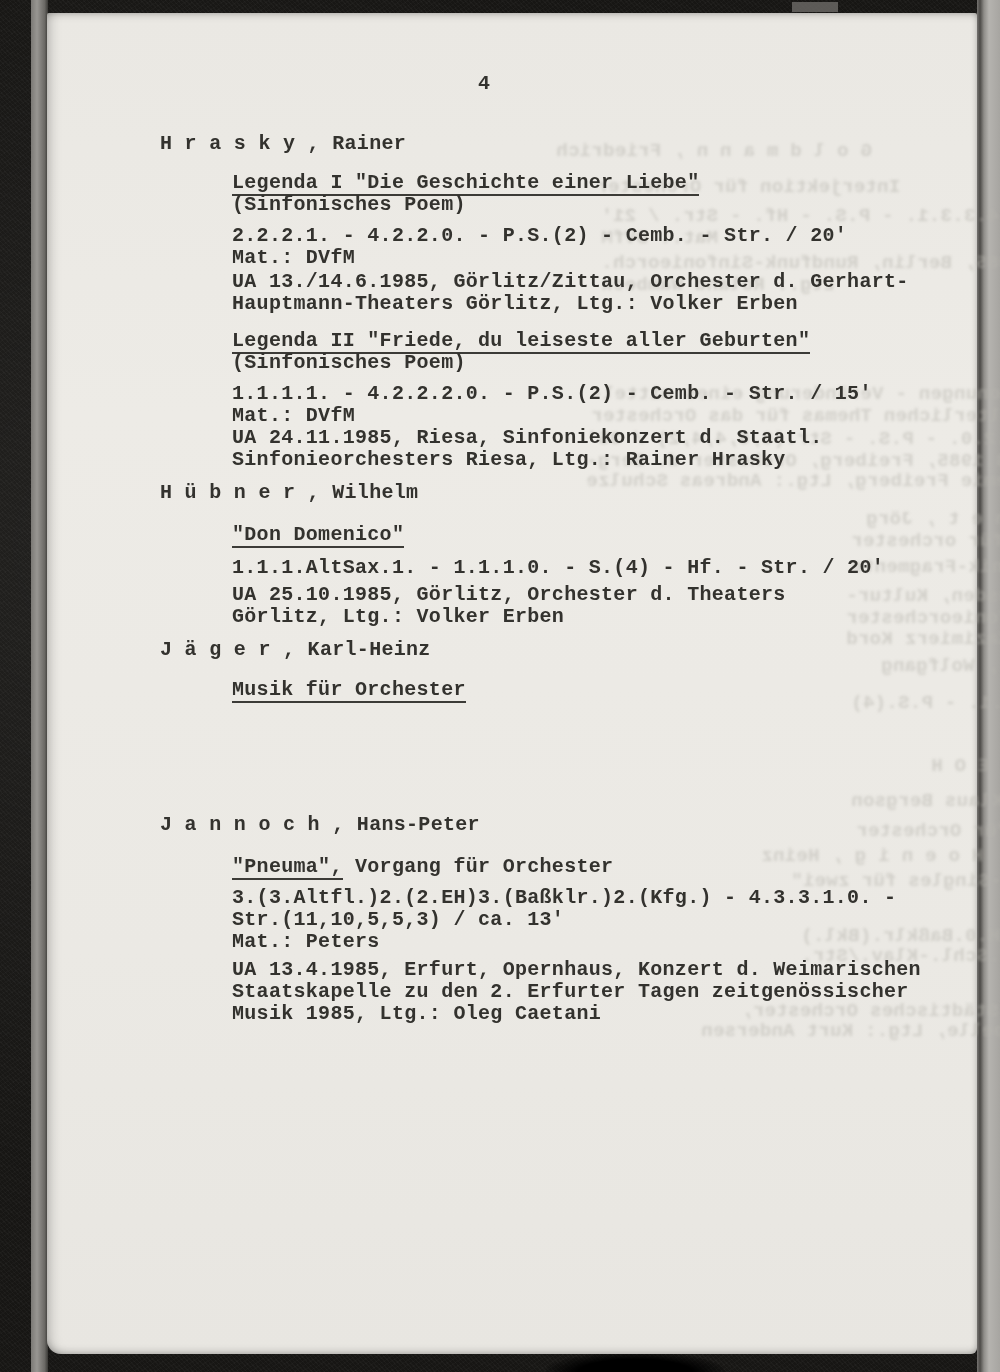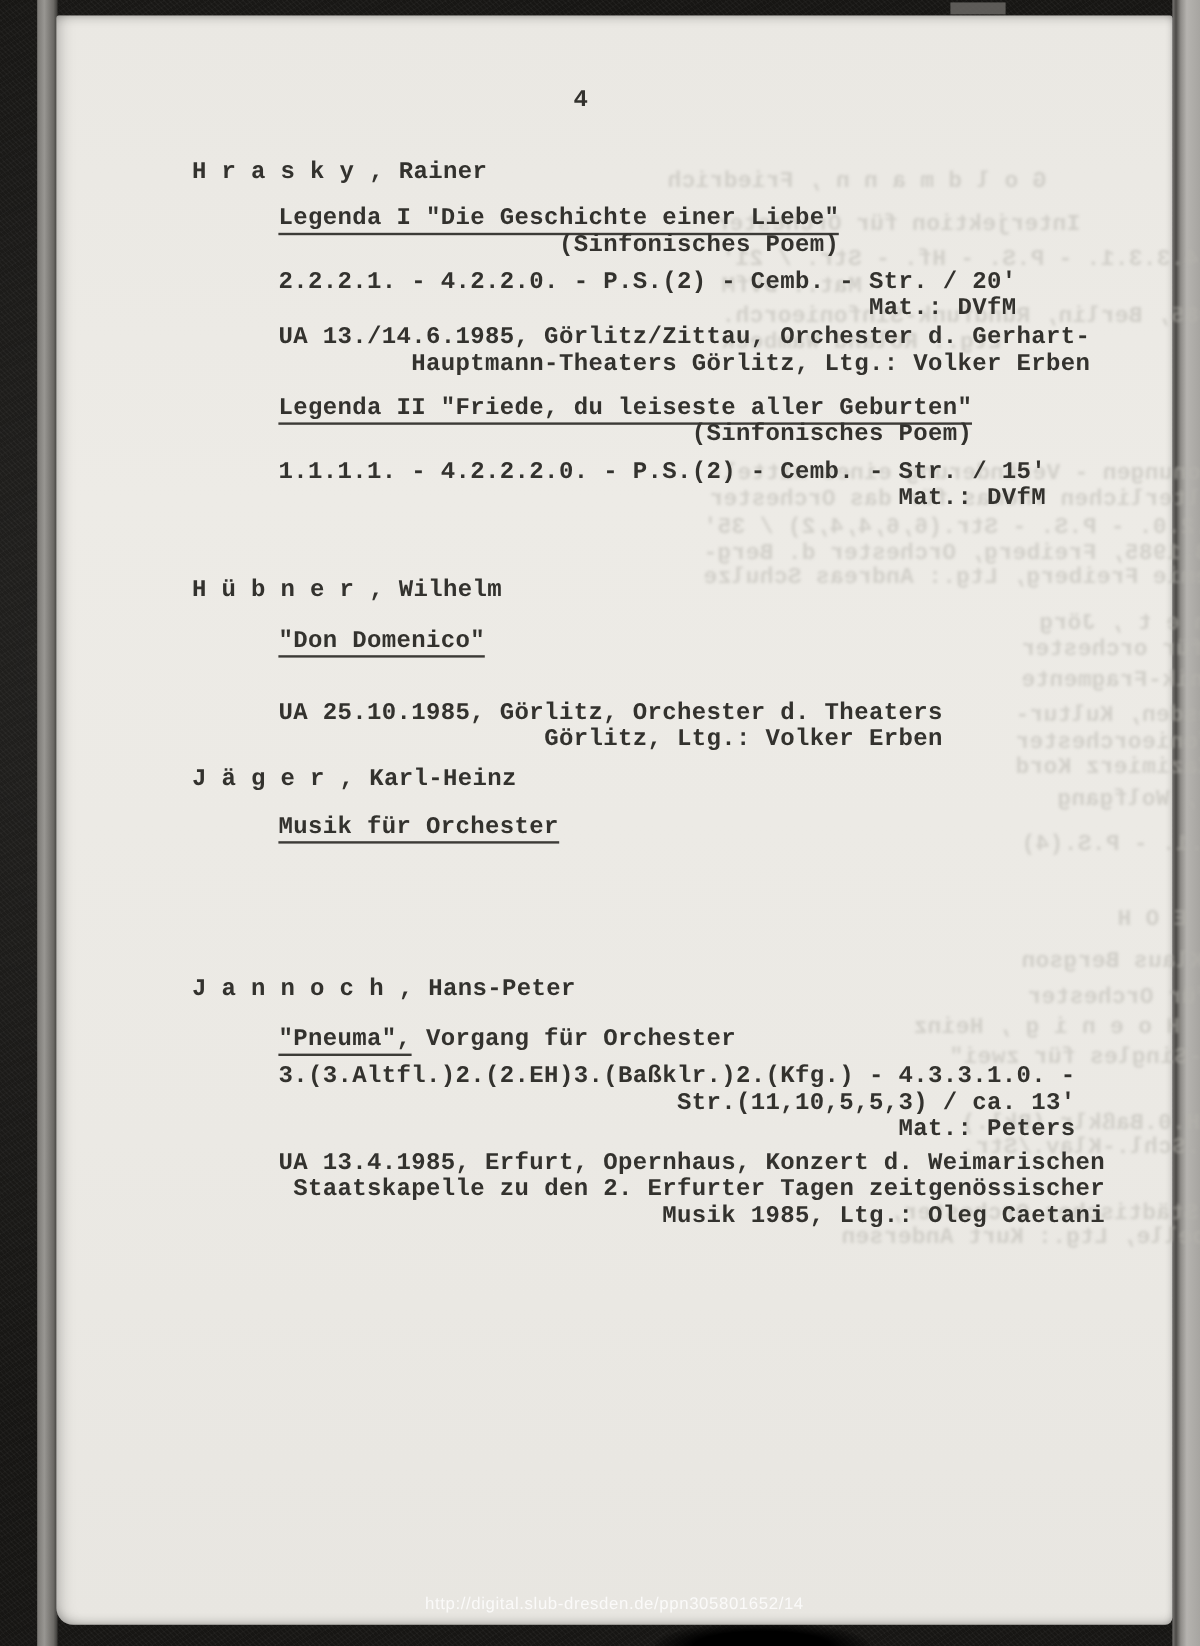--- a/index.html
+++ b/index.html
@@ -27,21 +27,21 @@
     border-radius:2px 2px 6px 14px;
     box-shadow:inset 10px 0 14px -10px rgba(0,0,0,.35), inset 0 10px 10px -10px rgba(0,0,0,.3),
                inset -4px 0 6px -4px rgba(0,0,0,.25), inset 0 -8px 10px -8px rgba(0,0,0,.3);}
   
   .ghost-layer{position:absolute;inset:0;z-index:1;}
   .ghost{position:absolute;transform:scaleX(-1);filter:blur(1.4px);opacity:.5;
     color:#b7b5ae;font-size:19px;font-weight:700;white-space:nowrap;letter-spacing:.3px;}
   
   .content{position:absolute;inset:0;z-index:2;color:#33322e;font-size:20px;
     font-weight:700;line-height:22px;letter-spacing:.3px;}
-  .line{position:absolute;white-space:pre-line;text-align:right;}
+  .line{position:absolute;white-space:pre-line;}
   .hdr{left:113px;}
   .wrk{left:185px;}
   .u{border-bottom:2px solid #3c3b37;padding-bottom:0px;}
   .pageno{position:absolute;left:431px;top:60px;}
   .watermark{position:absolute;left:0;top:1312px;width:100%;text-align:center;
     color:rgba(255,255,255,.8);font-size:14px;font-weight:400;letter-spacing:.5px;
     font-family:"Liberation Sans","DejaVu Sans",sans-serif;filter:blur(.4px);}
 </style>
 </head>
 <body>
@@ -92,34 +92,36 @@
 
       <div class="line wrk" style="top:159px"><span class="u">Legenda I "Die Geschichte einer Liebe"</span><span></span><br><span>(Sinfonisches Poem)</span></div>
       <div class="line wrk" style="top:212px">2.2.2.1. - 4.2.2.0. - P.S.(2) - Cemb. - Str. / 20'
 Mat.: DVfM</div>
       <div class="line wrk" style="top:258px">UA 13./14.6.1985, Görlitz/Zittau, Orchester d. Gerhart-
 Hauptmann-Theaters Görlitz, Ltg.: Volker Erben</div>
 
       <div class="line wrk" style="top:317px"><span class="u">Legenda II "Friede, du leiseste aller Geburten"</span><span></span><br><span>(Sinfonisches Poem)</span></div>
       <div class="line wrk" style="top:370px">1.1.1.1. - 4.2.2.2.0. - P.S.(2) - Cemb. - Str. / 15'
 Mat.: DVfM</div>
+      <div class="line wrk" style="top:414px">UA 24.11.1985, Riesa, Sinfoniekonzert d. Staatl.
+Sinfonieorchesters Riesa, Ltg.: Rainer Hrasky</div>
 
       <div class="line hdr" style="top:469px">H ü b n e r ,  Wilhelm</div>
       <div class="line wrk" style="top:511px"><span class="u">"Don Domenico"</span><span></span></div>
+      <div class="line wrk" style="top:544px">1.1.1.AltSax.1. - 1.1.1.0. - S.(4) - Hf. - Str. / 20'</div>
       <div class="line wrk" style="top:571px">UA 25.10.1985, Görlitz, Orchester d. Theaters
 Görlitz, Ltg.: Volker Erben</div>
 
       <div class="line hdr" style="top:626px">J ä g e r ,  Karl-Heinz</div>
       <div class="line wrk" style="top:666px"><span class="u">Musik für Orchester</span><span></span></div>
 
       <div class="line hdr" style="top:801px">J a n n o c h ,  Hans-Peter</div>
       <div class="line wrk" style="top:843px"><span class="u">"Pneuma",</span><span> Vorgang für Orchester</span></div>
       <div class="line wrk" style="top:874px">3.(3.Altfl.)2.(2.EH)3.(Baßklr.)2.(Kfg.) - 4.3.3.1.0. -
 Str.(11,10,5,5,3) / ca. 13'
 Mat.: Peters</div>
       <div class="line wrk" style="top:946px">UA 13.4.1985, Erfurt, Opernhaus, Konzert d. Weimarischen
 Staatskapelle zu den 2. Erfurter Tagen zeitgenössischer
 Musik 1985, Ltg.: Oleg Caetani</div>
 
-      <div class="watermark">http://digital.slub-dresden.de/ppn305801652/14</div>
     </div>
   </div>
 </div>
 
 </body></html>

